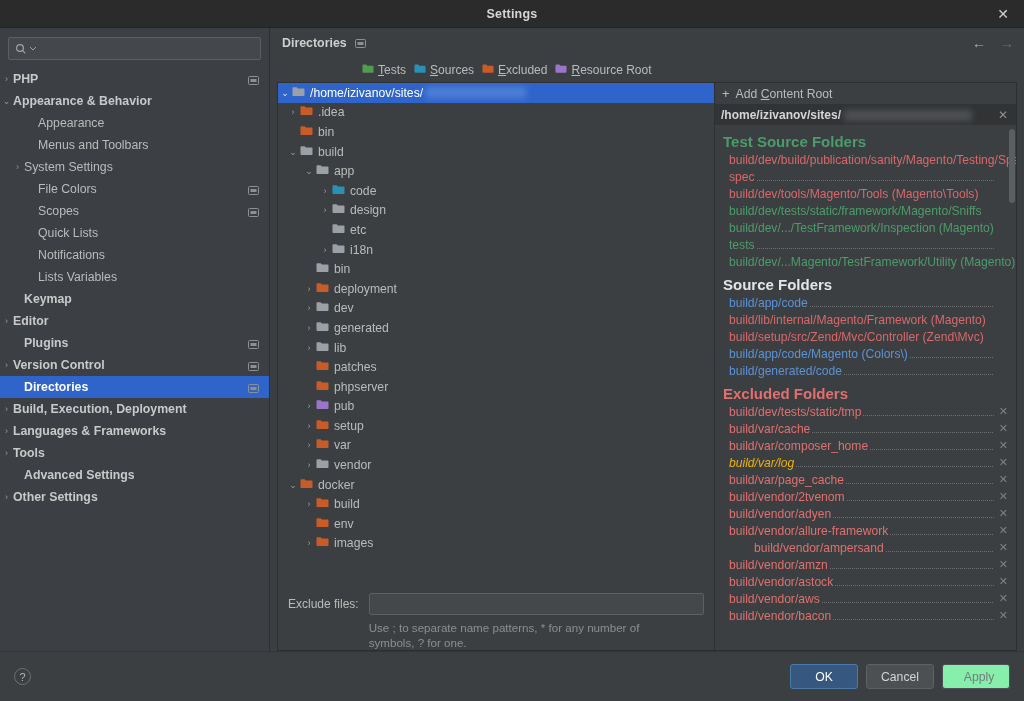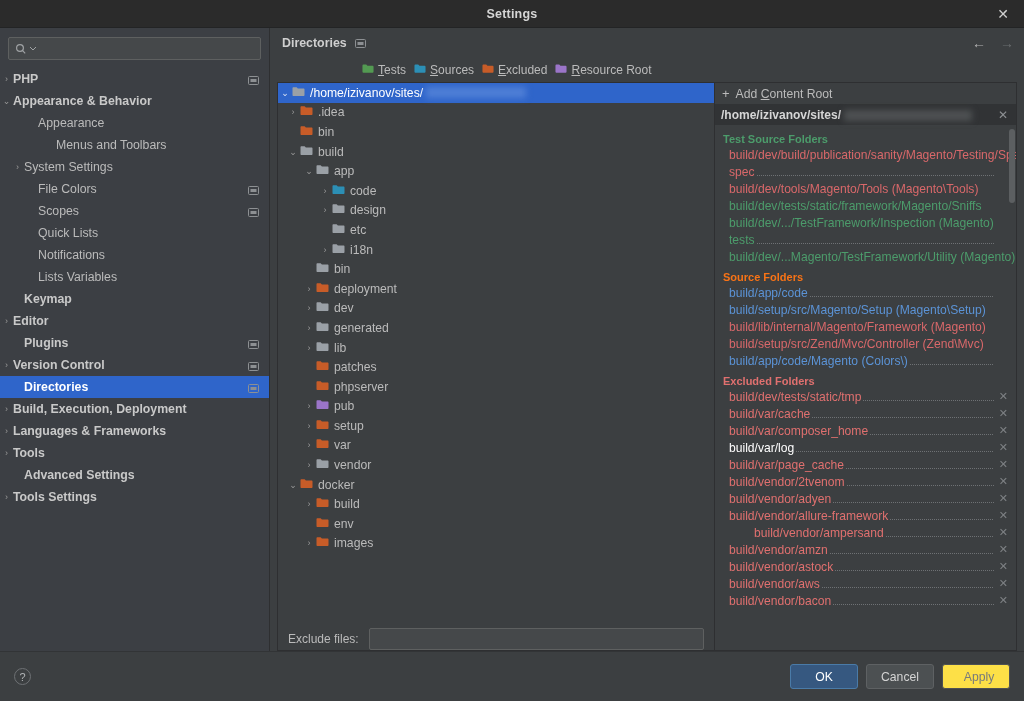--- a/index.html
+++ b/index.html
@@ -135,21 +135,21 @@
   .plus-sign { font-size: 13px; color: #bbbbbb; line-height: 1; }
   .root-path-bar {
     height: 20px; min-height: 20px; background: #313335;
     display: flex; align-items: center; padding: 0 6px 0 6px;
     position: relative;
   }
   .root-path-text { font-size: 12px; font-weight: bold; color: #d6d6d6; white-space: nowrap; }
   .root-path-close { position: absolute; right: 8px; color: #8d9093; font-size: 12px; cursor: pointer; }
   .roots-scroll { flex: 1; overflow: hidden; position: relative; padding-top: 2px; }
   .group-title {
-    font-size: 11px; font-weight: bold; padding: 6px 0 1px 8px; white-space: nowrap;
+    font-size: 15px; font-weight: bold; padding: 6px 0 1px 8px; white-space: nowrap;
   }
   .root-entry {
     height: 17px; display: flex; align-items: center;
     padding-left: 14px; padding-right: 22px; font-size: 12.1px;
     white-space: nowrap; position: relative; cursor: pointer; overflow: hidden;
   }
   .root-entry .etext { flex-shrink: 0; }
   .root-entry .dots {
     flex: 1; height: 1px; margin: 0 0 0 2px; align-self: flex-end;
     margin-bottom: 4px;
@@ -173,21 +173,21 @@
   }
   .footer-spacer { flex: 1; }
   .btn {
     min-width: 68px; height: 25px; padding: 0 14px; margin-left: 8px;
     border-radius: 3px; font-size: 12.2px; cursor: pointer;
     display: flex; align-items: center; justify-content: center;
     border: 1px solid #5e6163; background: #4c5052; color: #d4d4d4;
     font-family: "Liberation Sans", sans-serif;
   }
   .btn.primary { background: #365880; border-color: #4a7ba8; color: #ffffff; }
-  .btn.disabled { color: #777a7c; border-color: #4e5153; background: #fde047; cursor: default; padding-left: 20px; }
+  .btn.disabled { color: #777a7c; border-color: #4e5153; background: #86efac; cursor: default; padding-left: 20px; }
 </style>
 </head>
 <body>
 
 <div class="titlebar">
   <div class="titlebar-title">Settings</div>
   <div class="titlebar-close">✕</div>
 </div>
 
 <div class="dialog">
@@ -220,21 +220,21 @@
               </svg></span>
           </div>
           <div class="nav-item bold">
             <span class="arrow">⌄</span>
             <span class="nav-label">Appearance &amp; Behavior</span>
           </div>
           <div class="nav-item" style="padding-left: 25px;">
             <span class="arrow"></span>
             <span class="nav-label">Appearance</span>
           </div>
-          <div class="nav-item" style="padding-left: 43px;">
+          <div class="nav-item" style="padding-left: 25px;">
             <span class="arrow"></span>
             <span class="nav-label">Menus and Toolbars</span>
           </div>
           <div class="nav-item" style="padding-left: 11px;">
             <span class="arrow">›</span>
             <span class="nav-label">System Settings</span>
           </div>
           <div class="nav-item" style="padding-left: 25px;">
             <span class="arrow"></span>
             <span class="nav-label">File Colors</span>
@@ -306,21 +306,21 @@
           <div class="nav-item bold">
             <span class="arrow">›</span>
             <span class="nav-label">Tools</span>
           </div>
           <div class="nav-item bold" style="padding-left: 11px;">
             <span class="arrow"></span>
             <span class="nav-label">Advanced Settings</span>
           </div>
           <div class="nav-item bold">
             <span class="arrow">›</span>
-            <span class="nav-label">Tools Settings</span>
+            <span class="nav-label">Other Settings</span>
           </div>
         </div>
     </div>
 
     <div class="content">
 
       <div class="content-head">
         <span class="content-title">Directories</span>
         <span class="content-title-badge">
           <svg width="11" height="9" viewBox="0 0 11 9">
@@ -533,20 +533,21 @@
                 <span class="folder-ico"><svg width="13" height="11" viewBox="0 0 13 11">
                     <path d="M0.5 2.2 C0.5 1.6 0.9 1.2 1.5 1.2 H4.6 L5.9 2.6 H11.5 C12.1 2.6 12.5 3 12.5 3.6 V9 C12.5 9.6 12.1 10 11.5 10 H1.5 C0.9 10 0.5 9.6 0.5 9 Z" fill="#c75c28"></path>
                   </svg></span>
                 <span>images</span>
               </div>
             </div>
           <div class="exclude-files-row">
             <span class="exclude-label">Exclude files:</span>
             <div class="exclude-right">
               <input class="exclude-input" value="" placeholder="" style="">
+              <div class="exclude-hint">Use ; to separate name patterns, * for any number of symbols, ? for one.</div>
             </div>
           </div>
         </div>
 
         <div class="roots-pane">
           <div class="add-root-bar">
             <span class="plus-sign">+</span>
             <span><span>Add </span><span class="mn">C</span><span>ontent Root</span></span>
           </div>
           <div class="root-path-bar">
@@ -573,56 +574,57 @@
                 <div class="root-entry">
                   <span class="etext" style="color: rgb(76, 156, 107);">build/dev/.../TestFramework/Inspection (Magento)</span>
                 </div>
                 <div class="root-entry">
                   <span class="etext" style="color: rgb(76, 156, 107);">tests</span>
                   <span class="dots"></span>
                 </div>
                 <div class="root-entry">
                   <span class="etext" style="color: rgb(76, 156, 107);">build/dev/...Magento/TestFramework/Utility (Magento)</span>
                 </div>
-                <div class="group-title" style="color: #f97316;">Source Folders</div>
+                <div class="group-title" style="color: #e5e5e5;">Source Folders</div>
                 <div class="root-entry">
                   <span class="etext" style="color: rgb(91, 147, 214);">build/app/code</span>
                   <span class="dots"></span>
                 </div>
                 <div class="root-entry">
-                  <span class="etext" style="color: rgb(91, 147, 214);">build/setup/src/Magento/Setup (Magento\Setup)</span>
-                </div>
-                <div class="root-entry">
                   <span class="etext" style="color: rgb(217, 104, 106);">build/lib/internal/Magento/Framework (Magento)</span>
                 </div>
                 <div class="root-entry">
                   <span class="etext" style="color: rgb(217, 104, 106);">build/setup/src/Zend/Mvc/Controller (Zend\Mvc)</span>
                 </div>
                 <div class="root-entry">
                   <span class="etext" style="color: rgb(91, 147, 214);">build/app/code/Magento (Colors\)</span>
                   <span class="dots"></span>
                 </div>
+                <div class="root-entry">
+                  <span class="etext" style="color: rgb(91, 147, 214);">build/generated/code</span>
+                  <span class="dots"></span>
+                </div>
                 <div class="group-title" style="color: rgb(224, 112, 111);">Excluded Folders</div>
                 <div class="root-entry">
                   <span class="etext" style="color: rgb(224, 112, 111);">build/dev/tests/static/tmp</span>
                   <span class="dots"></span>
                   <span class="root-x">✕</span>
                 </div>
                 <div class="root-entry">
                   <span class="etext" style="color: rgb(224, 112, 111);">build/var/cache</span>
                   <span class="dots"></span>
                   <span class="root-x">✕</span>
                 </div>
                 <div class="root-entry">
                   <span class="etext" style="color: rgb(224, 112, 111);">build/var/composer_home</span>
                   <span class="dots"></span>
                   <span class="root-x">✕</span>
                 </div>
                 <div class="root-entry">
-                  <span class="etext" style="color: #ffffff;">build/var/log</span>
+                  <span class="etext" style="color: #eab308; font-style: italic;">build/var/log</span>
                   <span class="dots"></span>
                   <span class="root-x">✕</span>
                 </div>
                 <div class="root-entry">
                   <span class="etext" style="color: rgb(224, 112, 111);">build/var/page_cache</span>
                   <span class="dots"></span>
                   <span class="root-x">✕</span>
                 </div>
                 <div class="root-entry">
                   <span class="etext" style="color: rgb(224, 112, 111);">build/vendor/2tvenom</span>

